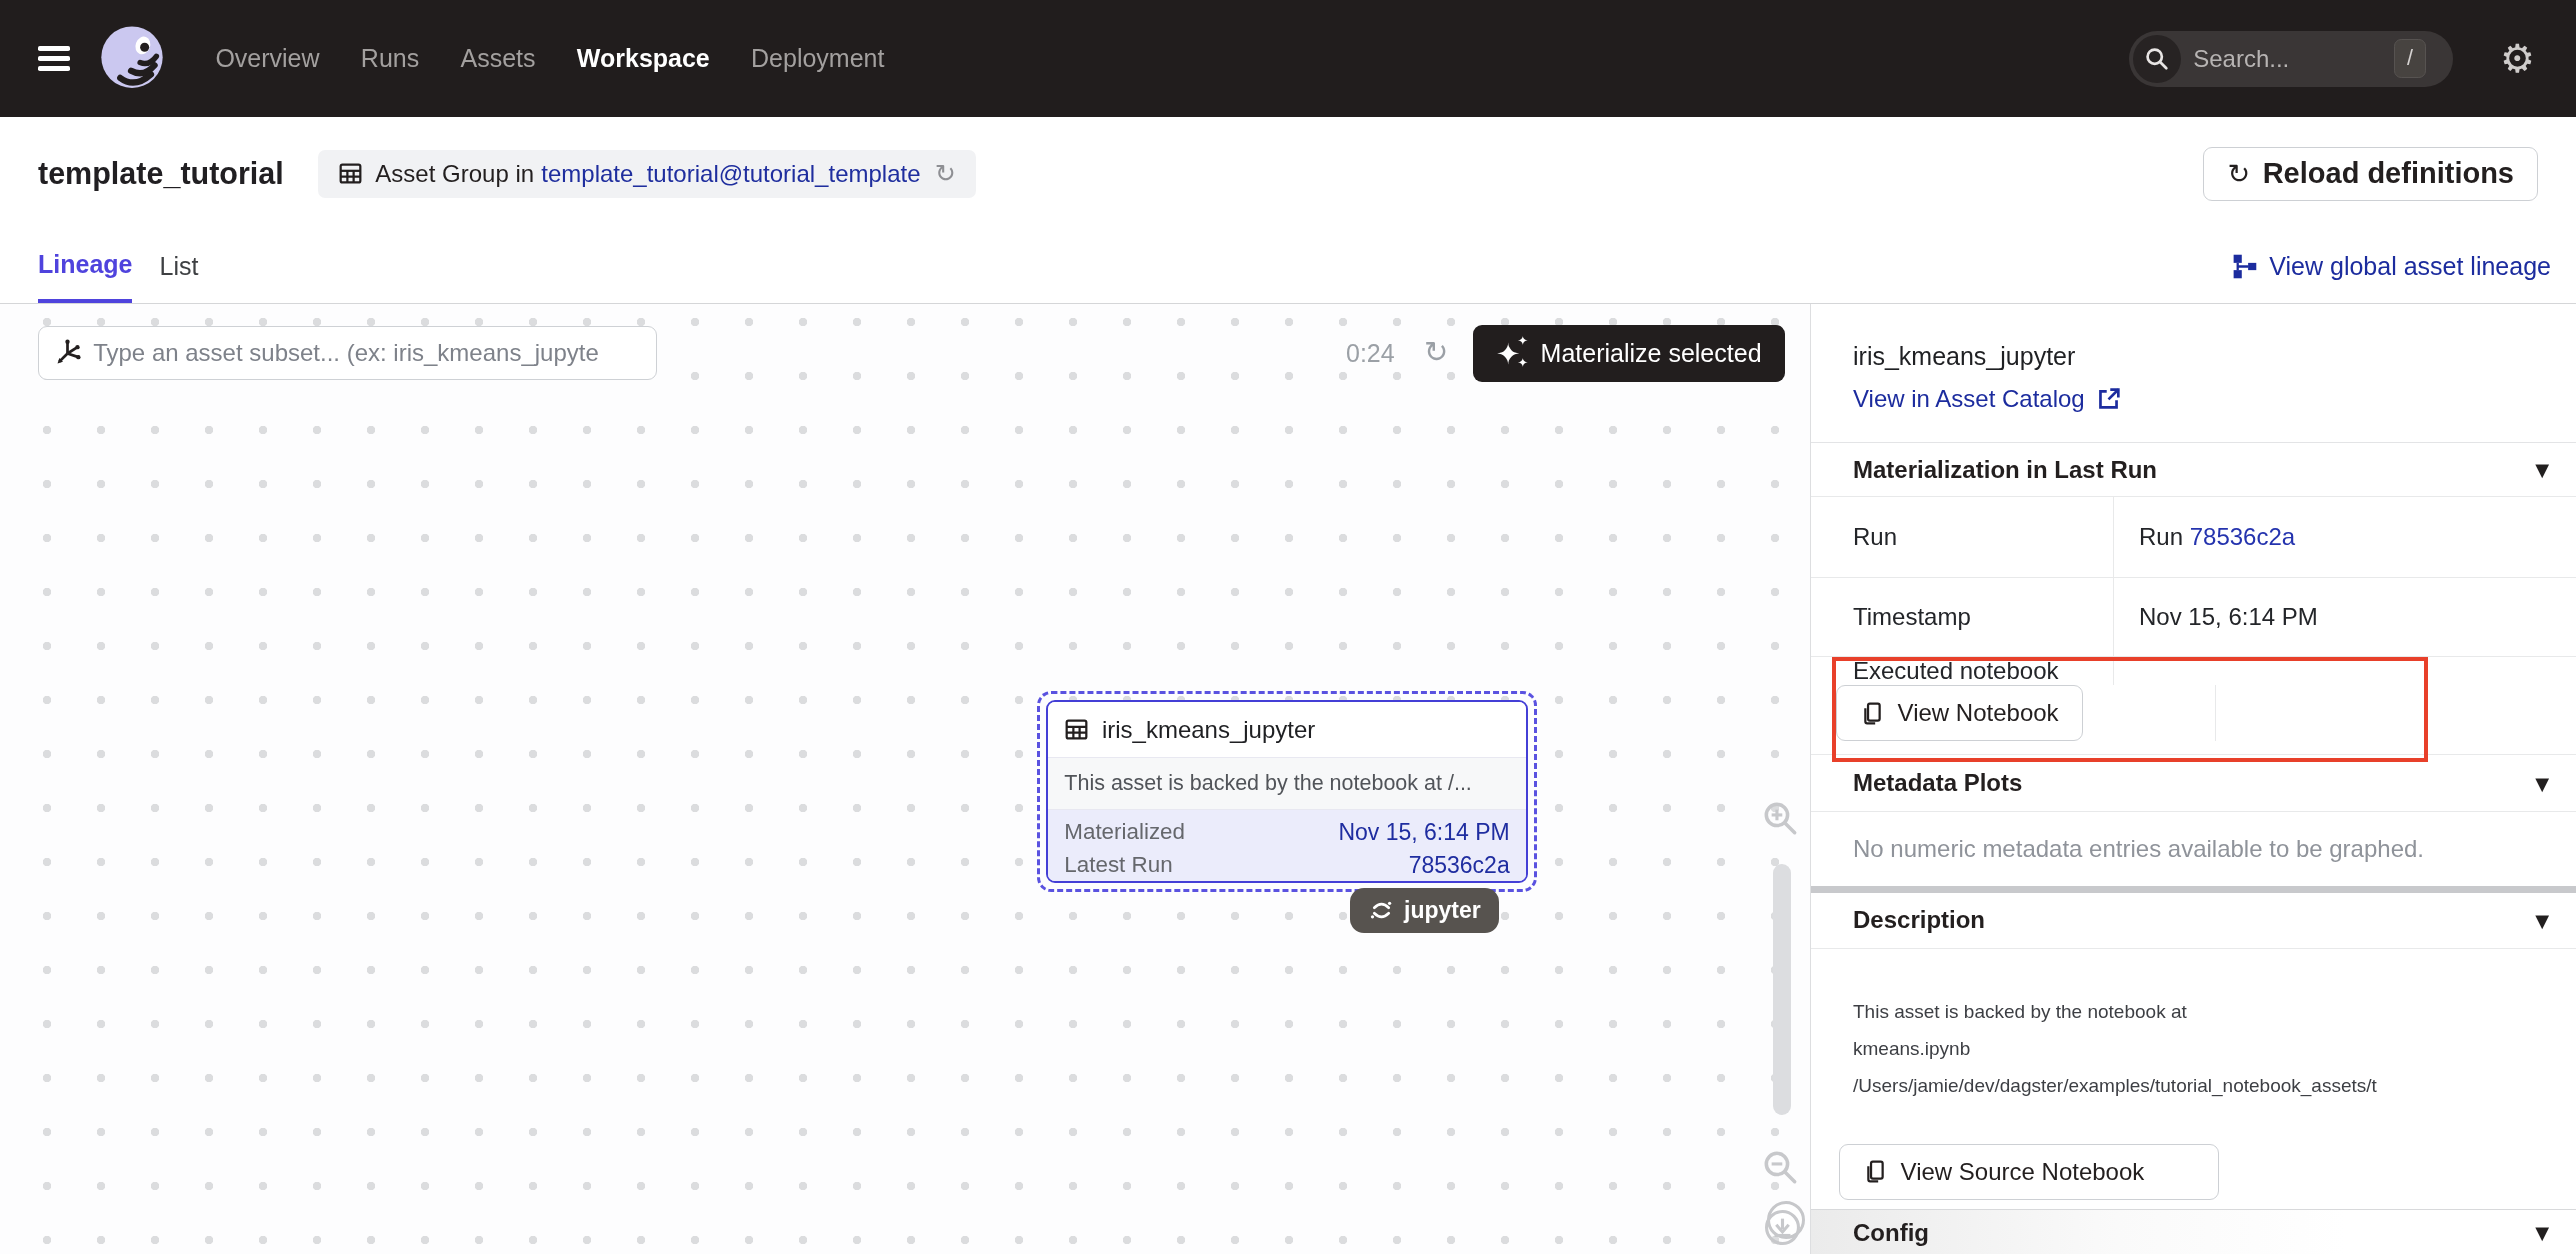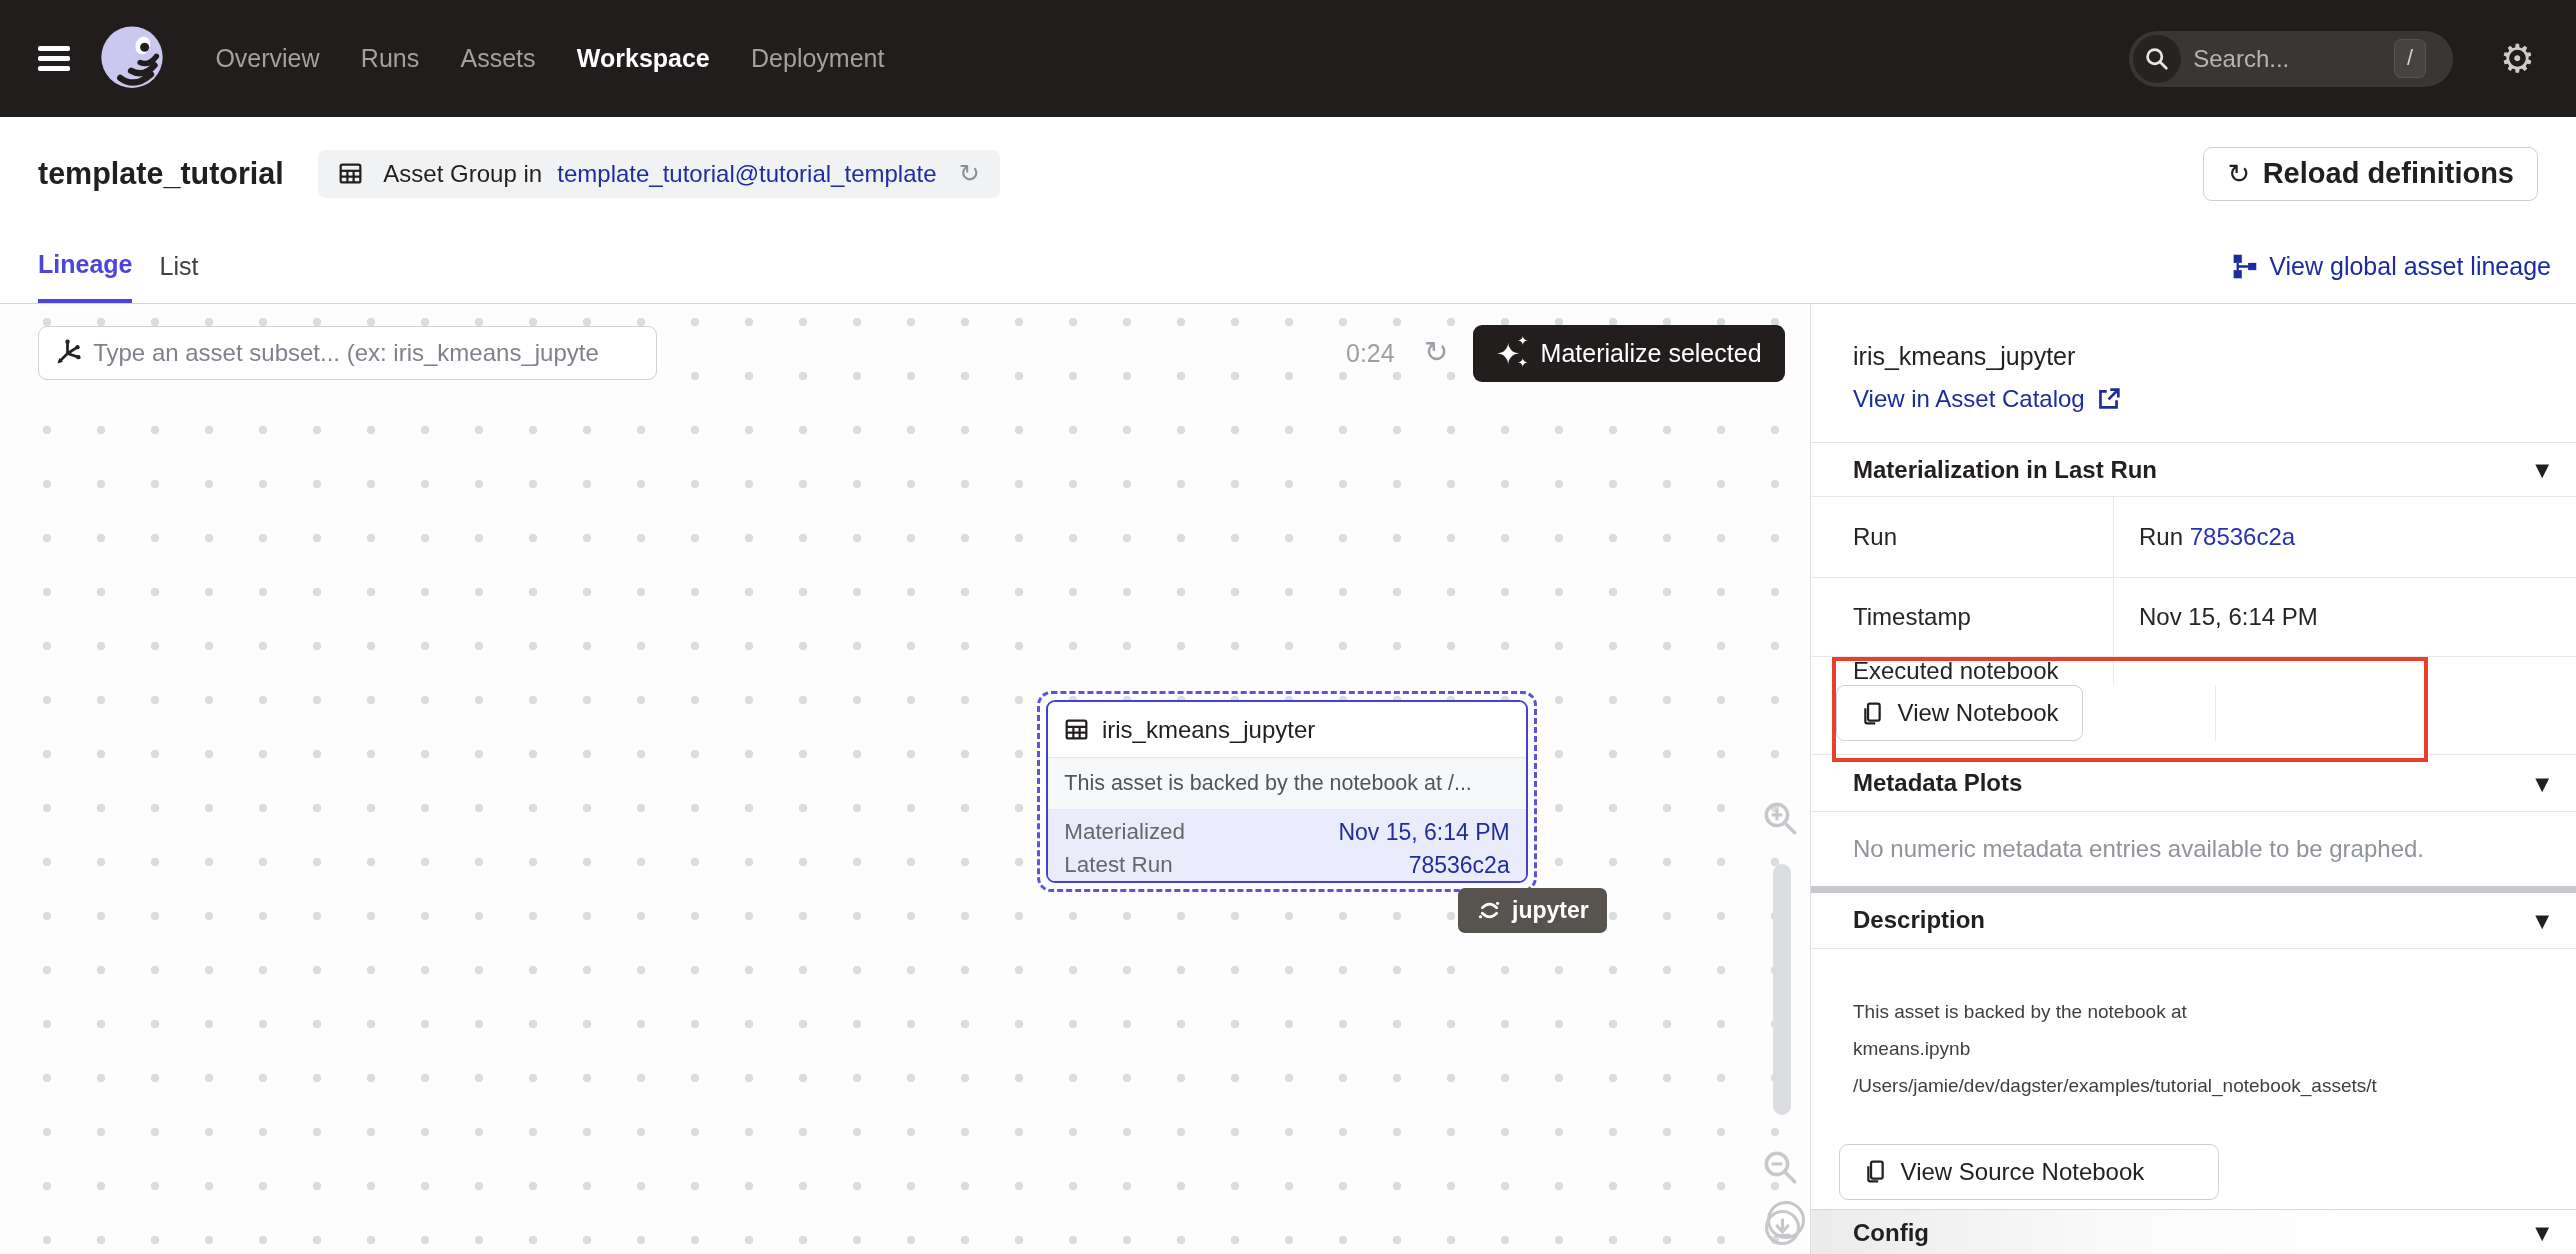--- a/index.html
+++ b/index.html
@@ -27,21 +27,21 @@
   .search-pill input::placeholder { color:#b7b4b3; }
   .slash-badge { width:32px; height:39px; background:#474340; border:0.9px solid #575351; border-radius:7.2px;
                  color:#d6d3d2; font-size:21.5px; display:flex; align-items:center; justify-content:center;
                  margin-right:27px; }
   .gear { font-size:39px; color:#cfcccb; line-height:1; cursor:pointer; }
 
   
   .page-header { height:113px; background:#fff; display:flex; align-items:center; position:relative; }
   .page-title { font-size:30.5px; font-weight:700; color:#211f22; margin-left:38px; }
   .group-pill { height:48px; background:#f1f2f4; border-radius:7.2px; display:flex; align-items:center;
-                padding:0 20px; margin-left:34px; font-size:24px; color:#231f1f;gap:8px; }
+                padding:0 20px; margin-left:34px; font-size:24px; color:#231f1f; }
   .group-pill .txt { margin-left:12.6px; white-space:nowrap; }
   .group-pill a { color:#1f2e9e; text-decoration:none; margin-left:7.2px; cursor:pointer; }
   .pill-refresh { font-size:25px; color:#8e8f93; margin-left:14.4px; cursor:pointer; }
   .reload-btn { position:absolute; right:38px; height:54px; border:1.3px solid #cdd0d4; border-radius:9px;
                 background:#fff; display:flex; align-items:center; padding:0 23px; cursor:pointer; }
   .reload-btn .glyph { font-size:27px; color:#231f1f; margin-right:12.6px; }
   .reload-btn span.lbl { font-size:29px; color:#231f1f;font-weight:bold; }
 
   
   .tabs-row { height:74px; border-bottom:1.3px solid #d5d6d8; display:flex; align-items:stretch; position:relative; }
@@ -85,21 +85,21 @@
   .node-header { height:56px; flex:none; display:flex; align-items:center; padding-left:16px;
                  border-bottom:1.3px solid #e8e8f1; background:#fff; }
   .node-header .name { font-size:24px; color:#1f2023; margin-left:12.6px; }
   .node-desc { height:52px; flex:none; display:flex; align-items:center; padding:0 16px; background:#f7f8f9;
                border-bottom:1.3px solid #e8e8f1; font-size:21.5px; color:#515459; white-space:nowrap; overflow:hidden; }
   .node-footer { flex:1; background:#ebecfb; padding:7.2px 16px 0 16px; display:flex;
                  flex-direction:column; justify-content:center; gap:6.3px; }
   .node-stat { display:flex; justify-content:space-between; }
   .node-stat .k { font-size:22.4px; color:#65676c; }
   .node-stat .v { font-size:23px; color:#1f2da0; }
-  .node-tag { position:absolute; left:1458px; top:584px; height:45px; background:#57534f; border-radius:7px;
+  .node-tag { position:absolute; left:1350px; top:584px; height:45px; background:#57534f; border-radius:14px;
               display:flex; align-items:center; padding:0 18px; cursor:pointer; }
   .node-tag .lbl { color:#fff; font-size:23px; font-weight:700; margin-left:9px; }
 
   
   .zoomctl { position:absolute; }
   .slider-track { left:1773px; top:560px; width:18px; height:251px; background:#dcdde0; border-radius:9px; cursor:pointer; }
   .slider-handle { left:1767px; top:897px; width:38px; height:38px; background:#fff; border:3.6px solid #c6c7ca;
                    border-radius:50%; cursor:grab; }
 
   

